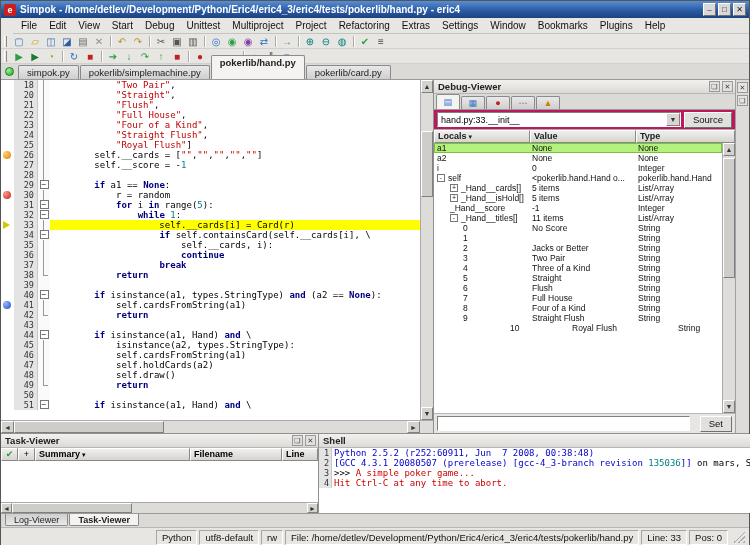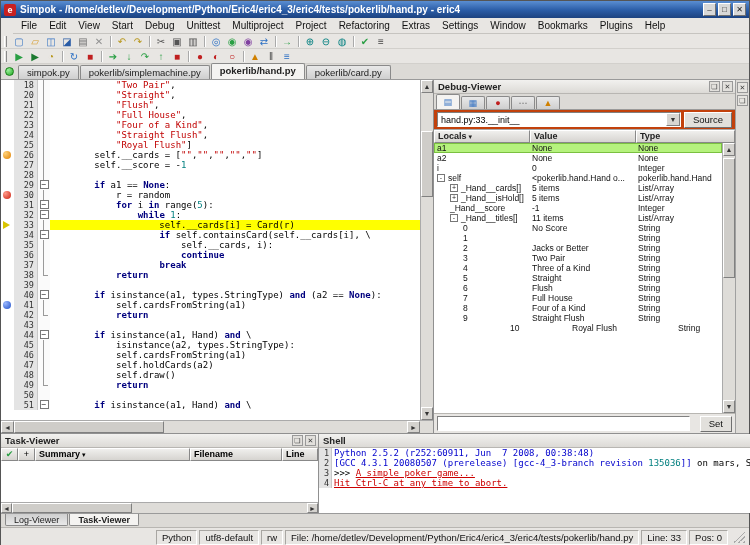--- a/index.html
+++ b/index.html
@@ -20,21 +20,21 @@
   
   .toolbar{height:15px;display:flex;align-items:center;background:#e8e6e3;border-bottom:1px solid #d2d0cc;flex:0 0 15px;padding-left:2px;}
   .tb-handle{width:3px;height:11px;border-left:1px solid #fff;border-right:1px solid #8a8a8a;margin:0 4px 0 1px;}
   .tb-sep{width:1px;height:11px;background:#aaa;margin:0 3px;box-shadow:1px 0 0 #fff;}
   .tb-icon{width:14px;height:13px;font-size:10px;line-height:13px;text-align:center;margin:0 1px;}
 
   
   .tabrow{height:16px;display:flex;align-items:flex-end;background:#dcdad6;border-bottom:1px solid #9a9a9a;flex:0 0 16px;padding-left:2px;}
   .led{width:9px;height:9px;border-radius:50%;background:radial-gradient(circle at 30% 30%,#9df09d,#22aa22);border:1px solid #188018;margin:0 4px 3px 2px;}
   .ftab{height:14px;padding:1px 8px 0;font-size:9.5px;border:1px solid #8a8a8a;border-bottom:none;background:linear-gradient(#e9e9e9,#cfcfcf);margin-right:1px;border-radius:2px 2px 0 0;white-space:nowrap;color:#222;}
-  .ftab.active{background:#f4f3f1;height:16px;font-weight:bold;}
+  .ftab.active{background:#f4f3f1;height:24px;font-weight:bold;}
 
   
   .main{display:flex;flex:0 0 353px;height:353px;}
 
   
   .editor{width:434px;display:flex;flex-direction:column;background:#fff;}
   .editor-body{display:flex;height:340px;}
   .code-lines{flex:1;overflow:hidden;background:#fff;}
   .eline{display:flex;height:10px;font-family:"DejaVu Sans Mono",monospace;font-size:9px;line-height:10px;}
   .m-cell{width:13px;background:#fff;flex:0 0 13px;position:relative;}
@@ -49,36 +49,36 @@
   .f-line::after{content:"";position:absolute;left:5px;top:0;bottom:0;border-left:1px solid #999;}
   .f-end::after{content:"";position:absolute;left:5px;top:0;height:5px;border-left:1px solid #999;}
   .f-end::before{content:"";position:absolute;left:5px;top:5px;width:5px;border-top:1px solid #999;}
   .c-cell{flex:1;white-space:pre;background:#fff;padding-left:1px;overflow:hidden;}
   .c-cell.current{background:#ffff00;}
   .seg-p{color:#000;}
   .seg-k{color:#00007f;font-weight:bold;}
   .seg-s{color:#c00000;}
   .seg-n{color:#007f7f;}
   .seg-b{color:#0000cc;}
-  .seg-r{color:#cc0000;text-decoration:underline;}
+  .seg-r{color:#cc0000;}
   .seg-t{color:#007f7f;}
 
   
   .vscroll{width:13px;flex:0 0 13px;background:#dedcd8;border-left:1px solid #aaa;display:flex;flex-direction:column;}
   .vscroll .arr{height:13px;background:#d4d2ce;border:1px solid;border-color:#fff #808080 #808080 #fff;font-size:7px;text-align:center;line-height:11px;color:#333;}
   .vscroll .track{flex:1;position:relative;}
   .vscroll .thumb{position:absolute;left:0;right:0;background:#cfcdc9;border:1px solid;border-color:#fff #808080 #808080 #fff;}
   .hscroll{height:13px;flex:0 0 13px;background:#dedcd8;border-top:1px solid #aaa;display:flex;}
   .hscroll .arr{width:13px;background:#d4d2ce;border:1px solid;border-color:#fff #808080 #808080 #fff;font-size:7px;text-align:center;line-height:11px;color:#333;}
   .hscroll .track{flex:1;position:relative;}
   .hscroll .thumb{position:absolute;top:0;bottom:0;background:#cfcdc9;border:1px solid;border-color:#fff #808080 #808080 #fff;}
   .corner{width:13px;background:#dedcd8;}
 
   
-  .debug-viewer{width:302px;flex:0 0 302px;border-left:1px solid #909090;background:#c2410c;display:flex;flex-direction:column;}
+  .debug-viewer{width:302px;flex:0 0 302px;border-left:1px solid #909090;background:#be185d;display:flex;flex-direction:column;}
   .panel-header{height:14px;flex:0 0 14px;display:flex;align-items:center;background:linear-gradient(#f2f1ef,#dcdad6);border-bottom:1px solid #b8b6b2;padding:0 2px;}
   .panel-title{font-size:9.5px;font-weight:bold;color:#222;flex:1;padding-left:2px;white-space:nowrap;overflow:hidden;}
   .ph-btn{width:11px;height:11px;margin-left:2px;border:1px solid #999;background:#e2e0dc;font-size:7px;line-height:9px;text-align:center;color:#444;}
   .ph-btn.float::before{content:"❏";}
   .ph-btn.close::before{content:"✕";}
   .dv-tabs{height:16px;flex:0 0 16px;display:flex;align-items:flex-end;background:#dcdad6;border-bottom:1px solid #9a9a9a;padding-left:2px;}
   .dvtab{width:24px;height:13px;border:1px solid #8a8a8a;border-bottom:none;background:linear-gradient(#e9e9e9,#cfcfcf);margin-right:1px;text-align:center;font-size:9px;line-height:13px;border-radius:2px 2px 0 0;}
   .dvtab.active{background:#f4f3f1;height:15px;line-height:15px;}
   .dv-combo-row{height:19px;flex:0 0 19px;display:flex;align-items:center;padding:2px 3px;gap:3px;}
   .combo{flex:1;height:15px;background:#fff;border:1px solid;border-color:#808080 #fff #fff #808080;display:flex;align-items:center;font-size:9px;padding-left:3px;white-space:nowrap;overflow:hidden;}

